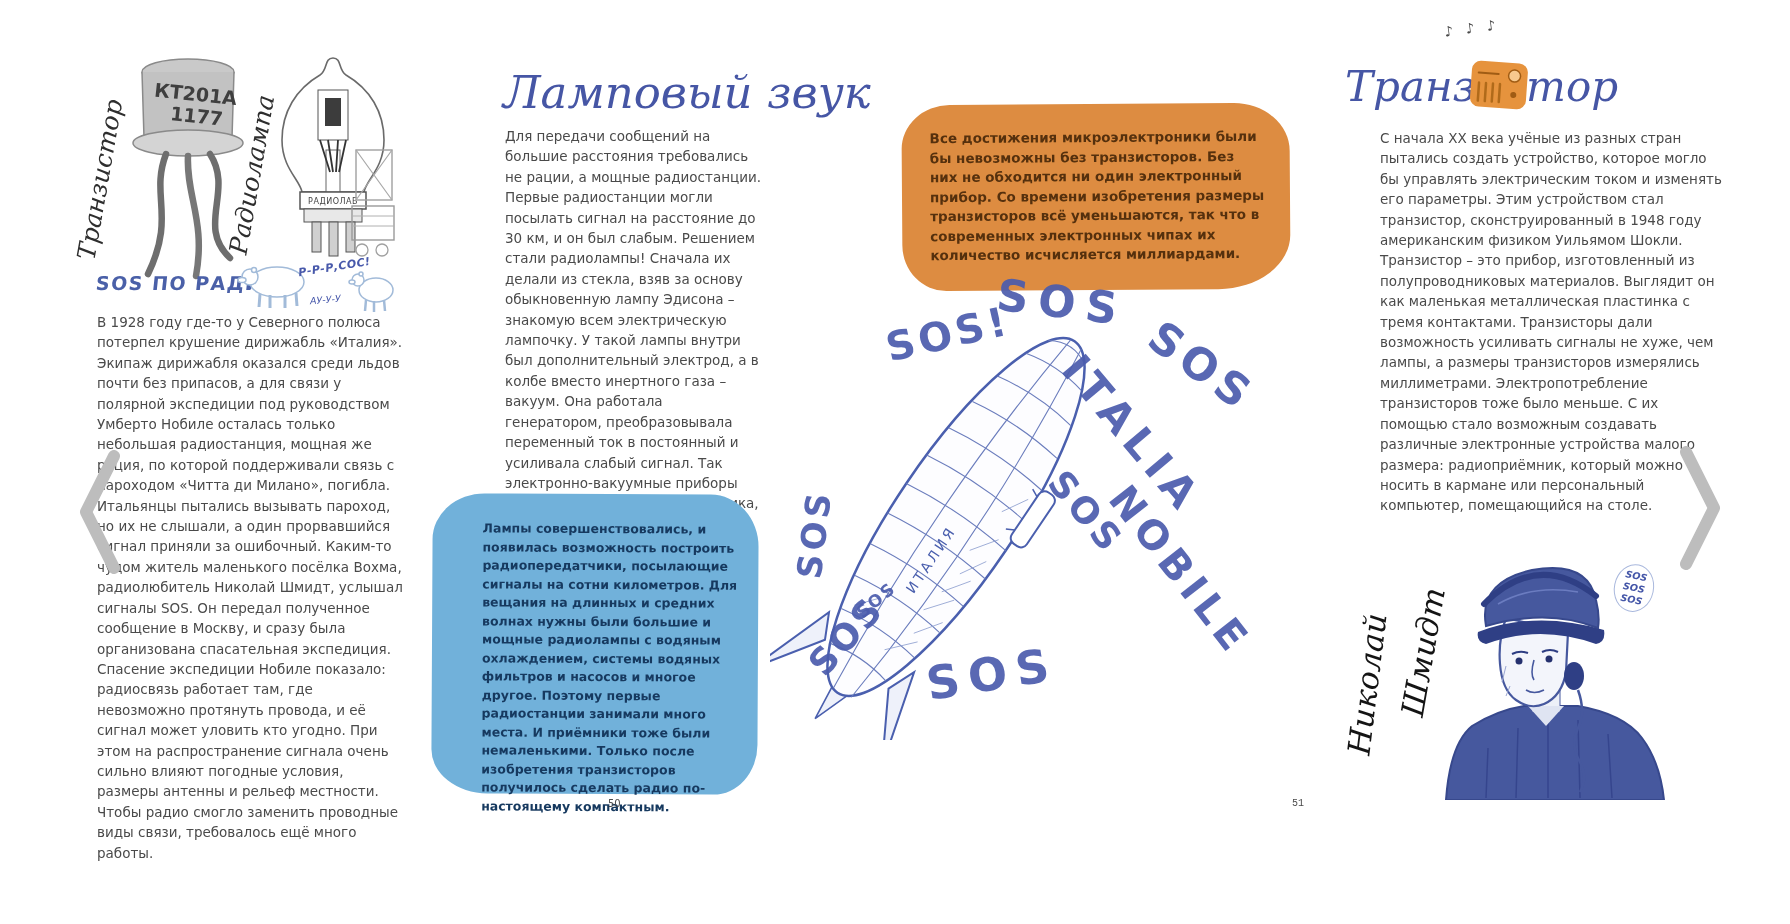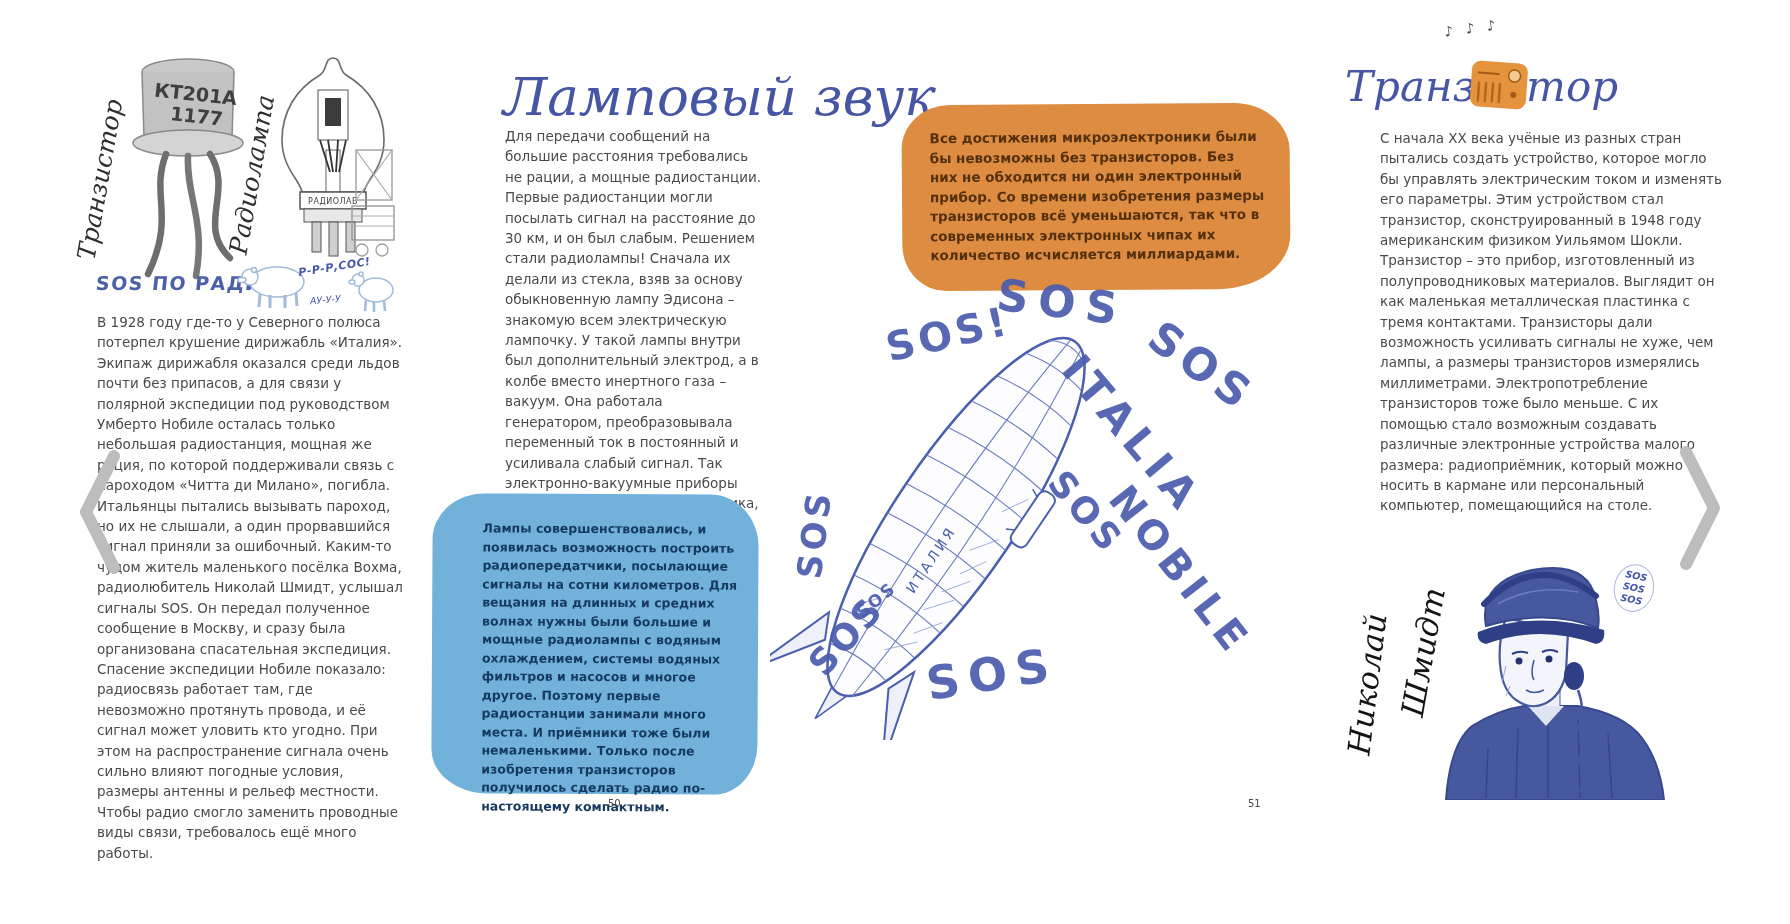--- a/index.html
+++ b/index.html
@@ -15,23 +15,23 @@
   .cap-transistor{left:10px;top:165px;width:180px;text-align:center;transform:rotate(-80deg);}
   .cap-lamp{left:162px;top:160px;width:180px;text-align:center;transform:rotate(-80deg);}
   .lamp-art{position:absolute;left:266px;top:52px;width:135px;height:218px;}
   .crystal-art{position:absolute;left:348px;top:146px;width:50px;height:122px;}
   .sos-title{position:absolute;left:96px;top:272px;font-size:19px;font-weight:800;
              letter-spacing:1.5px;color:#4a60a8;transform:skewX(-6deg);white-space:nowrap;}
   .bears-art{position:absolute;left:230px;top:250px;width:170px;height:66px;}
   .left-body{left:97px;top:312px;width:308px;}
   .page-num{position:absolute;font-size:10px;color:#4a4a4a;}
   .pg50{left:608px;top:798px;}
-  .pg51{left:1248px;top:798px;}
-  
-  .mid-heading{position:absolute;left:503px;top:66px;font-size:53px;}
+  .pg51{left:1292px;top:798px;font-family:Liberation Mono, monospace;}
+  
+  .mid-heading{position:absolute;left:503px;top:66px;font-size:45px;}
   .mid-body{left:505px;top:126px;width:258px;}
   .blue-callout{position:absolute;left:432px;top:494px;width:326px;height:300px;
         box-sizing:border-box;background:#71b1da;border-radius:52px 48px 44px 56px/46px 52px 50px 44px;
         padding:26px 16px 22px 50px;transform:rotate(.3deg);}
   .blue-callout p{margin:0;font-size:12.5px;line-height:18.5px;font-weight:bold;color:#16395f;}
   
   .orange-callout{position:absolute;left:902px;top:104px;width:388px;min-height:186px;
         box-sizing:border-box;background:#dd8c41;border-radius:48px 56px 72px 44px/44px 48px 54px 46px;
         padding:24px 24px 22px 28px;transform:rotate(-.4deg);}
   .orange-callout p{margin:0;font-size:13.5px;line-height:19.5px;font-weight:bold;color:#55300d;}

